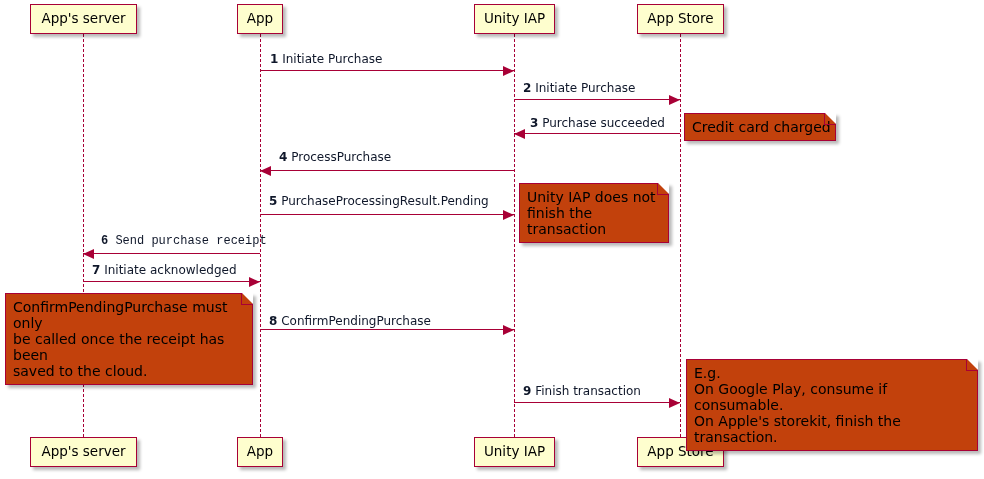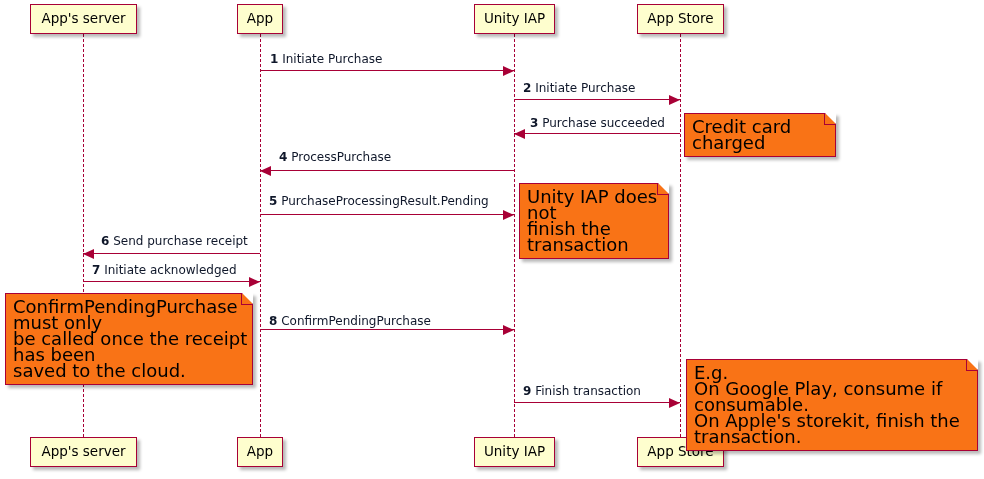--- a/index.html
+++ b/index.html
@@ -80,25 +80,25 @@
     line-height: 1;
   }
   .msglabel .seq {
     font-weight: bold;
   }
 
   
   .note {
     position: absolute;
     box-sizing: border-box;
-    background: #f97316;
+    background: #c2410c;
     border: 1.2px solid #A80036;
     box-shadow: 3px 3px 3px rgba(0,0,0,0.28);
     padding: 5px 4px 5px 7px;
-    font-size: 18px;
+    font-size: 14px;
     line-height: 16px;
     color: #000000;
     z-index: 6;
     white-space: pre-line;
   }
   .note .fold {
     position: absolute;
     top: -1px;
     right: -1px;
     width: 0;
@@ -143,21 +143,21 @@
       <div class="arrowhead left" style="top: 129px; left: 514px;"></div>
       <div class="msglabel" style="left: 530px; top: 117px;"><span class="seq">3</span> <span>Purchase succeeded</span></div>
       <div class="msg" style="left: 260px; width: 254px; top: 170px;"></div>
       <div class="arrowhead left" style="top: 166px; left: 260px;"></div>
       <div class="msglabel" style="left: 279px; top: 151px;"><span class="seq">4</span> <span>ProcessPurchase</span></div>
       <div class="msg" style="left: 260px; width: 254px; top: 214px;"></div>
       <div class="arrowhead right" style="top: 210px; left: 503px;"></div>
       <div class="msglabel" style="left: 269px; top: 195px;"><span class="seq">5</span> <span>PurchaseProcessingResult.Pending</span></div>
       <div class="msg" style="left: 83px; width: 177px; top: 253px;"></div>
       <div class="arrowhead left" style="top: 249px; left: 83px;"></div>
-      <div class="msglabel" style="left: 101px; top: 235px;"><span class="seq">6</span> <span>Send purchase receipt</span></div>
+      <div class="msglabel" style="left: 101px; top: 235px; font-family: Liberation Mono, monospace;"><span class="seq">6</span> <span>Send purchase receipt</span></div>
       <div class="msg" style="left: 83px; width: 177px; top: 281px;"></div>
       <div class="arrowhead right" style="top: 277px; left: 249px;"></div>
       <div class="msglabel" style="left: 92px; top: 264px;"><span class="seq">7</span> <span>Initiate acknowledged</span></div>
       <div class="msg" style="left: 260px; width: 254px; top: 329px;"></div>
       <div class="arrowhead right" style="top: 325px; left: 503px;"></div>
       <div class="msglabel" style="left: 269px; top: 315px;"><span class="seq">8</span> <span>ConfirmPendingPurchase</span></div>
       <div class="msg" style="left: 514px; width: 166px; top: 402px;"></div>
       <div class="arrowhead right" style="top: 398px; left: 669px;"></div>
       <div class="msglabel" style="left: 523px; top: 385px;"><span class="seq">9</span> <span>Finish transaction</span></div>
     </div>

